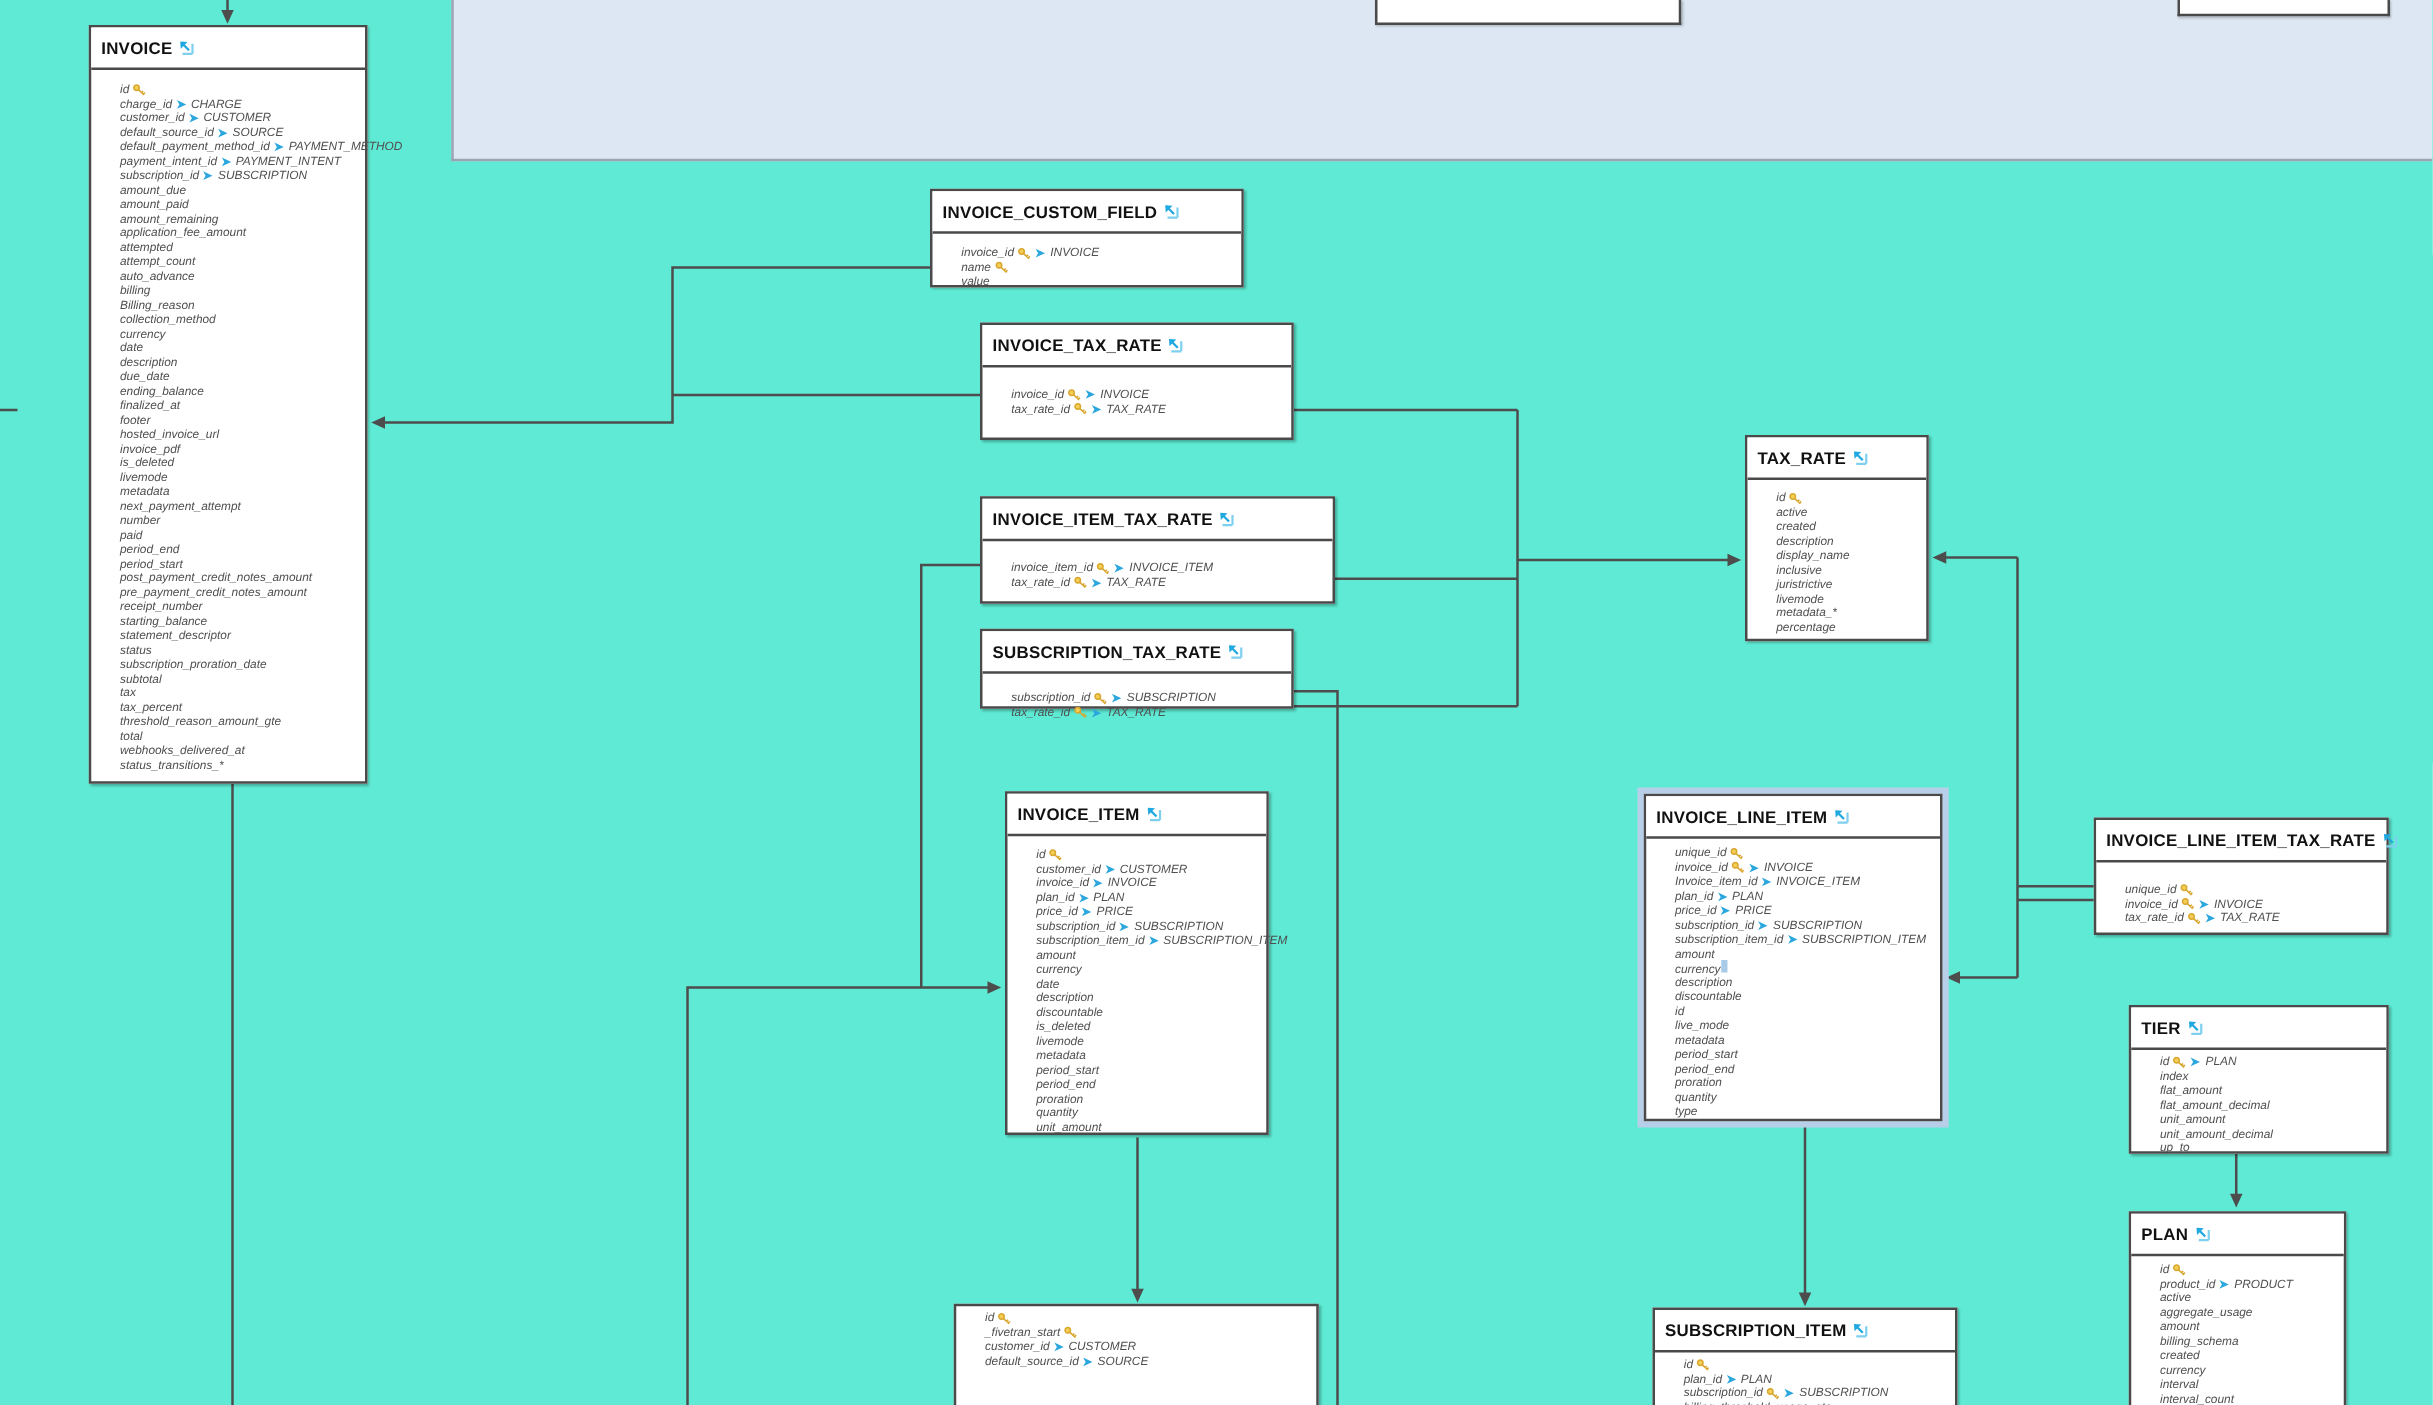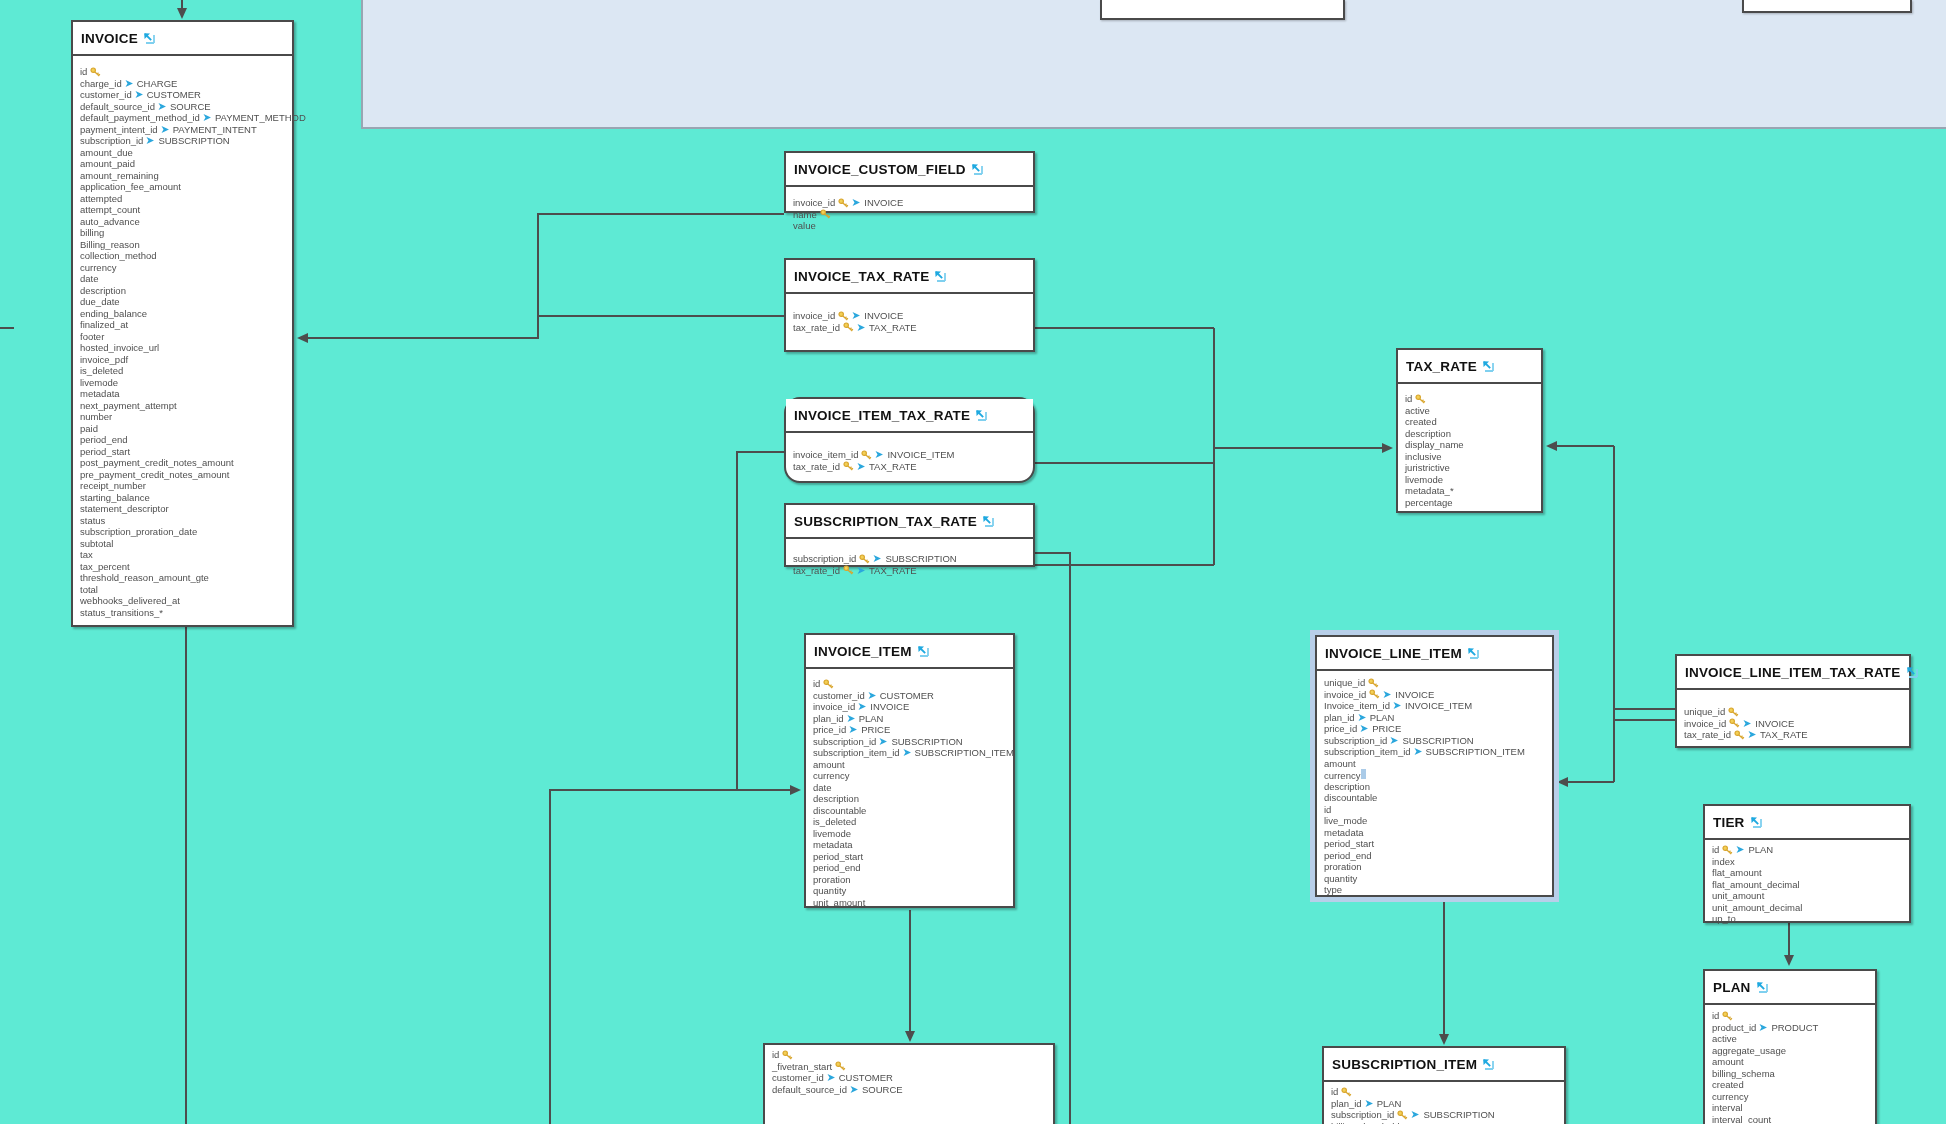--- a/index.html
+++ b/index.html
@@ -41,21 +41,21 @@
     border-bottom:2px solid #4a4a4a;
     display:flex;align-items:center;
     padding-left:8px;
     background:#ffffff;
     white-space:nowrap;
   }
   .erd-title .t-text{
     font-size:13.5px;font-weight:bold;color:#111111;letter-spacing:.2px;
   }
   .erd-title svg{margin-left:5px;flex:0 0 auto;}
-  .erd-body{padding-left:7px;}
+  .erd-body{padding-left:23px;font-style:italic;}
   .f-row{
     display:flex;align-items:center;
     height:11.5px;line-height:11.5px;
     font-size:9.5px;color:#4f4f4f;
     white-space:nowrap;
   }
   .f-row .fname{margin-right:3px;}
   .f-row svg{flex:0 0 auto;margin-right:3px;}
   .f-row .ref{color:#4f4f4f;}
   .cursor-mark{
@@ -282,21 +282,21 @@
             <span class="fname">total</span>
           </div>
           <div class="f-row">
             <span class="fname">webhooks_delivered_at</span>
           </div>
           <div class="f-row">
             <span class="fname">status_transitions_*</span>
           </div>
         </div>
       </div>
-      <div class="erd-table" style="left: 784px; top: 151px; width: 251px; height: 62px;">
+      <div class="erd-table" style="left: 744px; top: 151px; width: 251px; height: 79px;">
         <div class="erd-title">
           <span class="t-text">INVOICE_CUSTOM_FIELD</span>
           <svg width="13" height="13" viewBox="0 0 13 13">
             <path d="M3 11 H11 M11 11 V3" stroke="#7fd0ef" stroke-width="1.8" fill="none"></path>
     <path d="M2 2 L8.2 8.2" stroke="#1fa9e0" stroke-width="1.8"></path>
     <path d="M1.2 1.2 L7 1.6 L1.6 7 Z" fill="#1fa9e0"></path>
           </svg>
         </div>
         <div class="erd-body" style="padding-top: 10px;">
           <div class="f-row">
@@ -349,21 +349,21 @@
               <circle cx="3.2" cy="3.2" r="2.2" fill="#f3cf55" stroke="#d9a62e" stroke-width="1.2"></circle>
     <path d="M4.9 4.9 L9.3 9.0 M7.2 7.1 l1.3 -1.3 M8.6 8.4 l1.3 -1.3" stroke="#d9a62e" stroke-width="1.3" fill="none"></path>
             </svg>
             <svg width="9" height="9" viewBox="0 0 9 9">
               <path d="M0.5 1 L8 4.5 L0.5 8 L2.5 4.5 Z" fill="#2ba7dd"></path>
             </svg>
             <span class="ref">TAX_RATE</span>
           </div>
         </div>
       </div>
-      <div class="erd-table" style="left: 784px; top: 397px; width: 251px; height: 86px; border-radius: 16px;">
+      <div class="erd-table" style="left: 784px; top: 397px; width: 284px; height: 86px;">
         <div class="erd-title">
           <span class="t-text">INVOICE_ITEM_TAX_RATE</span>
           <svg width="13" height="13" viewBox="0 0 13 13">
             <path d="M3 11 H11 M11 11 V3" stroke="#7fd0ef" stroke-width="1.8" fill="none"></path>
     <path d="M2 2 L8.2 8.2" stroke="#1fa9e0" stroke-width="1.8"></path>
     <path d="M1.2 1.2 L7 1.6 L1.6 7 Z" fill="#1fa9e0"></path>
           </svg>
         </div>
         <div class="erd-body" style="padding-top: 16px;">
           <div class="f-row">

